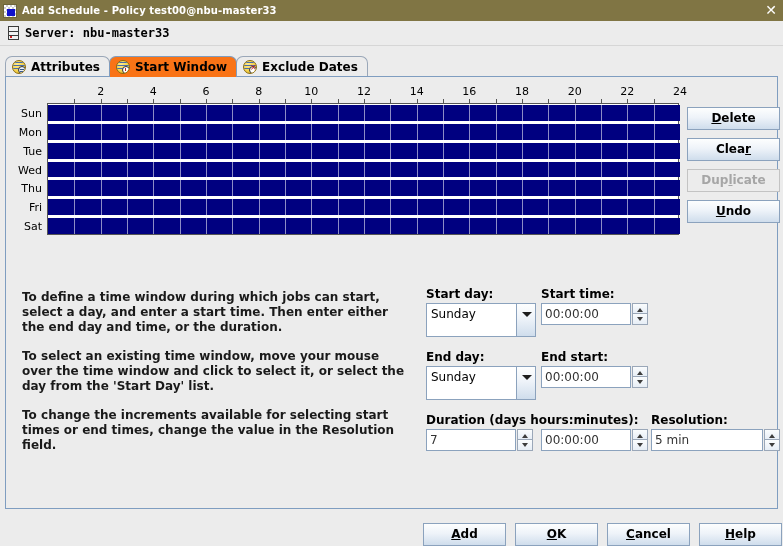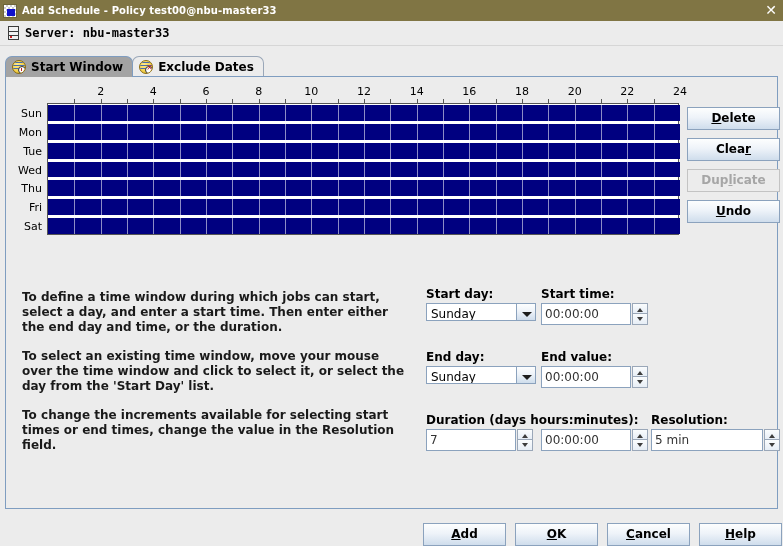--- a/index.html
+++ b/index.html
@@ -70,21 +70,21 @@
     display: flex; align-items: flex-end;
   }
   .tab {
     height: 21px; display: flex; align-items: center;
     padding: 0 9px 0 6px; margin-right: -1px;
     border: 1px solid #9aa7b8; border-bottom: none;
     border-radius: 7px 7px 0 0;
     background: #ececec; cursor: pointer; position: relative;
   }
   .tab.selected {
-    background: #a3a3a3;
+    background: #f97316;
     border-color: #7f9dc0;
     z-index: 3;
   }
   .tab-label {
     font-size: 12px; font-weight: bold; color: #000000;
     white-space: nowrap; margin-left: 5px;
   }
   .tab-icon {
     width: 14px; height: 14px; position: relative; flex: none;
     border-radius: 50%;
@@ -200,21 +200,21 @@
     line-height: 15px; margin-bottom: 14px;
   }
 
   
   #form { position: absolute; left: 420px; top: 210px; }
   .field-label {
     position: absolute; font-size: 12px; font-weight: bold; color: #000000;
     white-space: nowrap;
   }
   .combo {
-    position: absolute; height: 18px; display: flex;
+    position: absolute; height: 34px; display: flex;
     border: 1px solid #8ba2bd; background: #ffffff;
     cursor: pointer; overflow: hidden;
   }
   .combo-text {
     flex: 1; font-size: 12px; color: #000000;
     line-height: 20px; padding-left: 4px; white-space: nowrap;
   }
   .combo-arrow {
     width: 19px; flex: none; position: relative;
     border-left: 1px solid #8ba2bd;
@@ -277,20 +277,26 @@
   <div id="titlebar-text">Add Schedule - Policy test00@nbu-master33</div>
   <div id="titlebar-close">✕</div>
 </div>
 
 <div id="serverbar">
   <div id="server-icon"></div>
   <div id="server-text">Server: nbu-master33</div>
 </div>
 
 <div id="tabstrip">
+    <div class="tab">
+      <span class="tab-icon">
+        <span class="tab-icon-badge lines"></span>
+      </span>
+      <span class="tab-label">Attributes</span>
+    </div>
     <div class="tab selected">
       <span class="tab-icon">
         <span class="tab-icon-badge clock"></span>
       </span>
       <span class="tab-label">Start Window</span>
     </div>
     <div class="tab">
       <span class="tab-icon">
         <span class="tab-icon-badge cross"></span>
       </span>
@@ -414,21 +420,21 @@
         <div class="spin-down"></div>
       </div>
     </div>
 
     <div class="field-label" style="left:0px; top:63px;">End day:</div>
     <div class="combo" style="left:0px; top:79px; width:110px;">
       <div class="combo-text">Sunday</div>
       <div class="combo-arrow"></div>
     </div>
 
-    <div class="field-label" style="left:115px; top:63px;">End value:</div>
+    <div class="field-label" style="left:115px; top:63px;">End start:</div>
     <div class="spinner" style="left:115px; top:79px;">
       <div class="spinner-field" style="width:90px;">00:00:00</div>
       <div class="spinner-btns">
         <div class="spin-up"></div>
         <div class="spin-down"></div>
       </div>
     </div>
 
     <div class="field-label" style="left:0px; top:126px;">Duration (days hours:minutes):</div>
     <div class="spinner" style="left:0px; top:142px;">

